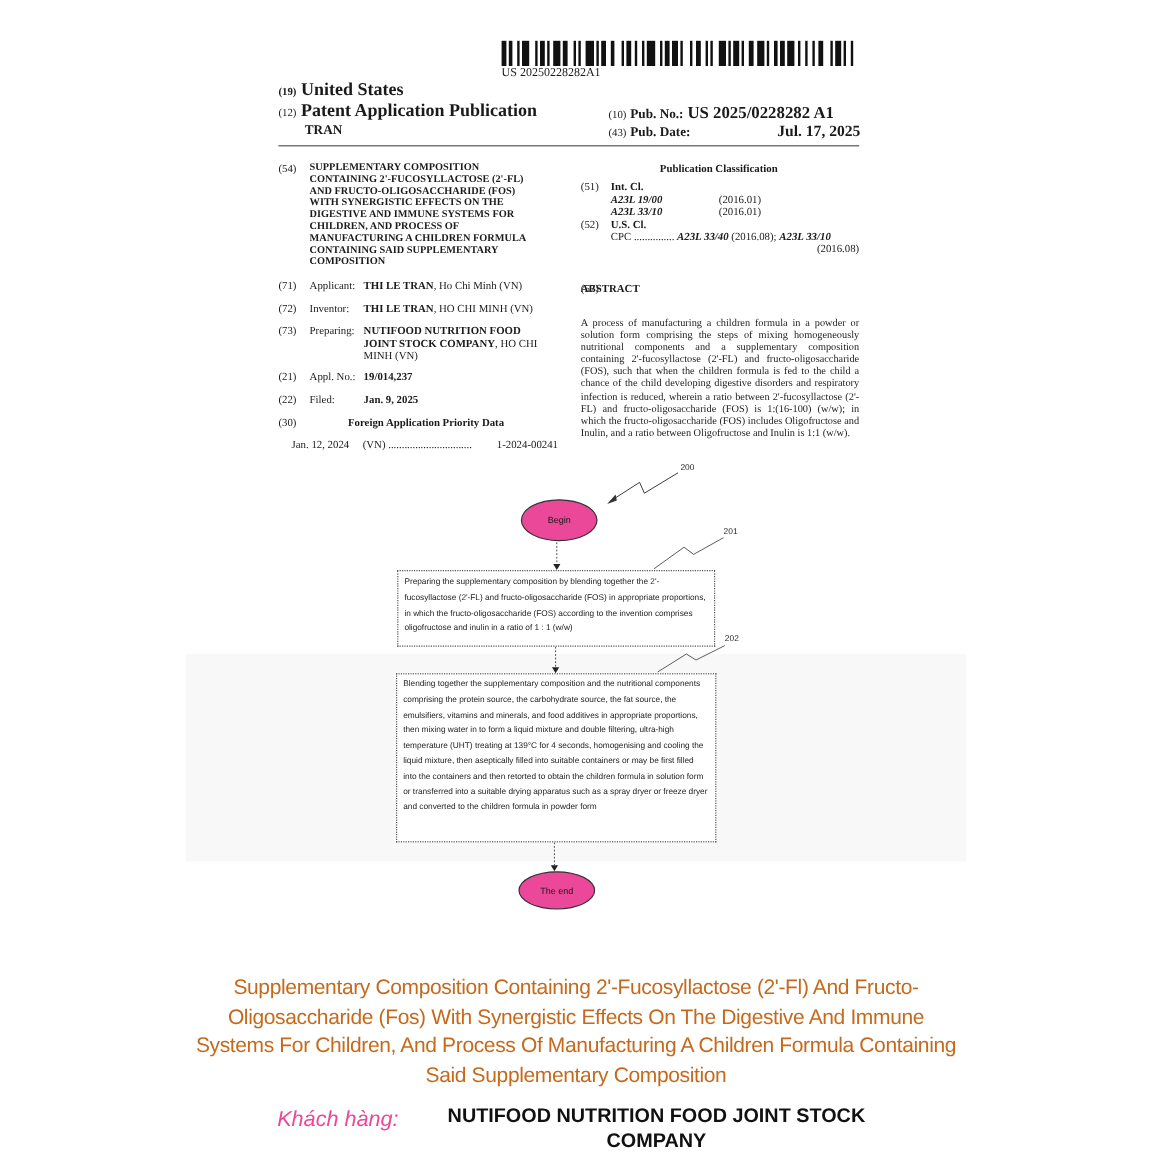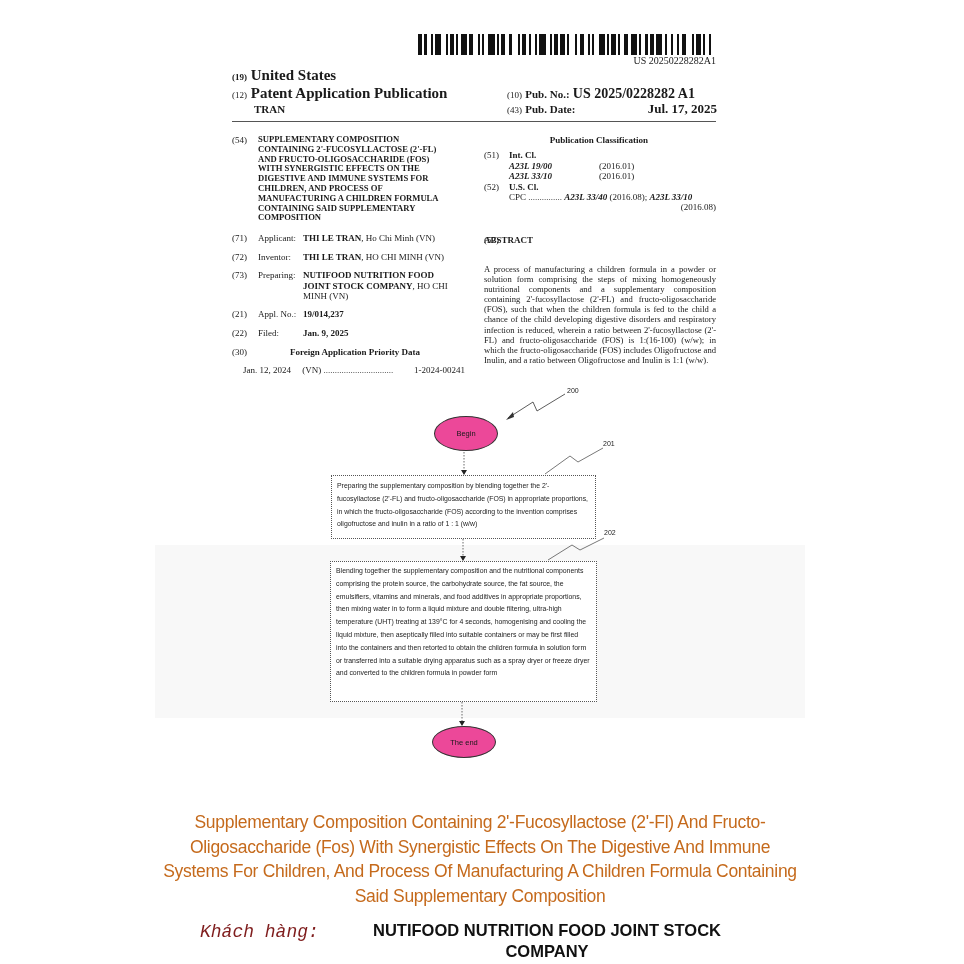--- a/index.html
+++ b/index.html
@@ -4,21 +4,21 @@
 <style>
   html, body { margin: 0; padding: 0; background: #ffffff; }
   body { width: 964px; height: 964px; position: relative; overflow: hidden; font-family: "Liberation Serif", serif; color: #1a1a1a; }
   .abs { position: absolute; }
   .serif { font-family: "Liberation Serif", serif; }
   .ital { font-style: italic; }
 
   
   #barcode { left: 418px; top: 34px; width: 298px; height: 21px; display: flex; align-items: stretch; }
   #barcode span { display: block; height: 100%; background: #111; }
-  #barcode-num { left: 418px; top: 55px; width: 298px; text-align: right; font-size: 10px; }
+  #barcode-num { left: 418px; top: 55px; width: 298px; text-align: left; font-size: 10px; }
 
   
   .hdr-num { font-size: 9px; }
   #hdr-country { left: 232px; top: 67px; font-size: 15px; font-weight: bold; }
   #hdr-type { left: 232px; top: 85px; font-size: 15px; font-weight: bold; }
   #hdr-inventor { left: 254px; top: 103px; font-size: 11px; font-weight: bold; }
   #hdr-pubno { left: 507px; top: 86px; font-size: 13px; font-weight: bold; width: 210px; }
   #hdr-pubdate { left: 507px; top: 101px; font-size: 13px; font-weight: bold; width: 210px; }
   #hdr-pubdate .val { position: absolute; right: 0; top: 0; }
   #hdr-rule { left: 232px; top: 121px; width: 484px; height: 1px; background: #555; }
@@ -63,21 +63,21 @@
   #end { left: 432px; top: 726px; width: 62px; height: 30px; }
   .box { border: 1px dotted #555; background: #fff; font-family: "Liberation Sans", sans-serif; font-size: 6.9px; line-height: 12.8px; color: #222; box-sizing: border-box; }
   #box201 { left: 331px; top: 475px; width: 265px; height: 64px; padding: 4px 5px; }
   #box202 { left: 330px; top: 561px; width: 267px; height: 141px; padding: 3px 5px; }
   #lbl200 { left: 567px; top: 387px; }
   #lbl201 { left: 603px; top: 440px; }
   #lbl202 { left: 604px; top: 529px; }
 
   
   #bottom-title { left: 160px; top: 810px; width: 640px; text-align: center; font-family: "Liberation Sans", sans-serif; font-size: 17.5px; line-height: 24.5px; color: #c56a1c; letter-spacing: -0.3px; }
-  #client-label { left: 200px; top: 922px; font-family: Liberation Mono, monospace; font-style: italic; font-size: 18px; color: #7f1d1d; }
+  #client-label { left: 231px; top: 922px; font-family: Liberation Sans, sans-serif; font-style: italic; font-size: 18px; color: #ec4899; }
   #client-name { left: 352px; top: 920px; width: 390px; text-align: center; font-family: "Liberation Sans", sans-serif; font-weight: bold; font-size: 16.5px; line-height: 21px; color: #111; }
 </style>
 </head>
 <body>
 
 <div id="barcode" class="abs">
     <span style="width: 4.25714px;"></span>
     <span style="width: 2.12857px; background: transparent;"></span>
     <span style="width: 2.12857px;"></span>
     <span style="width: 4.25714px; background: transparent;"></span>

